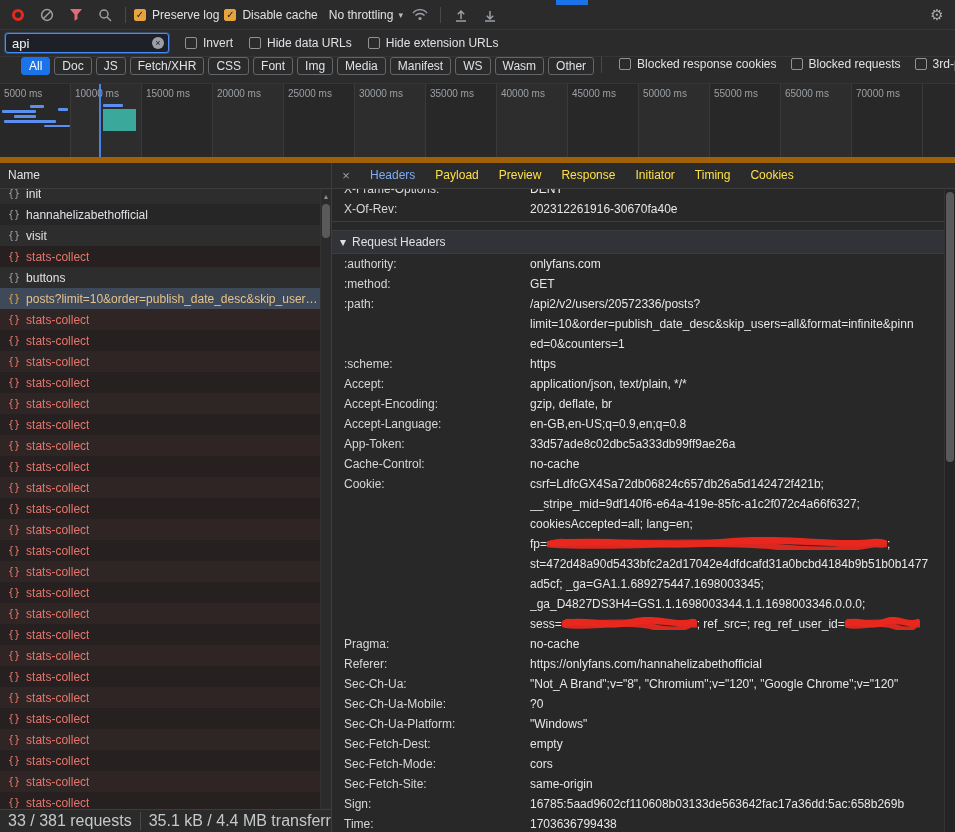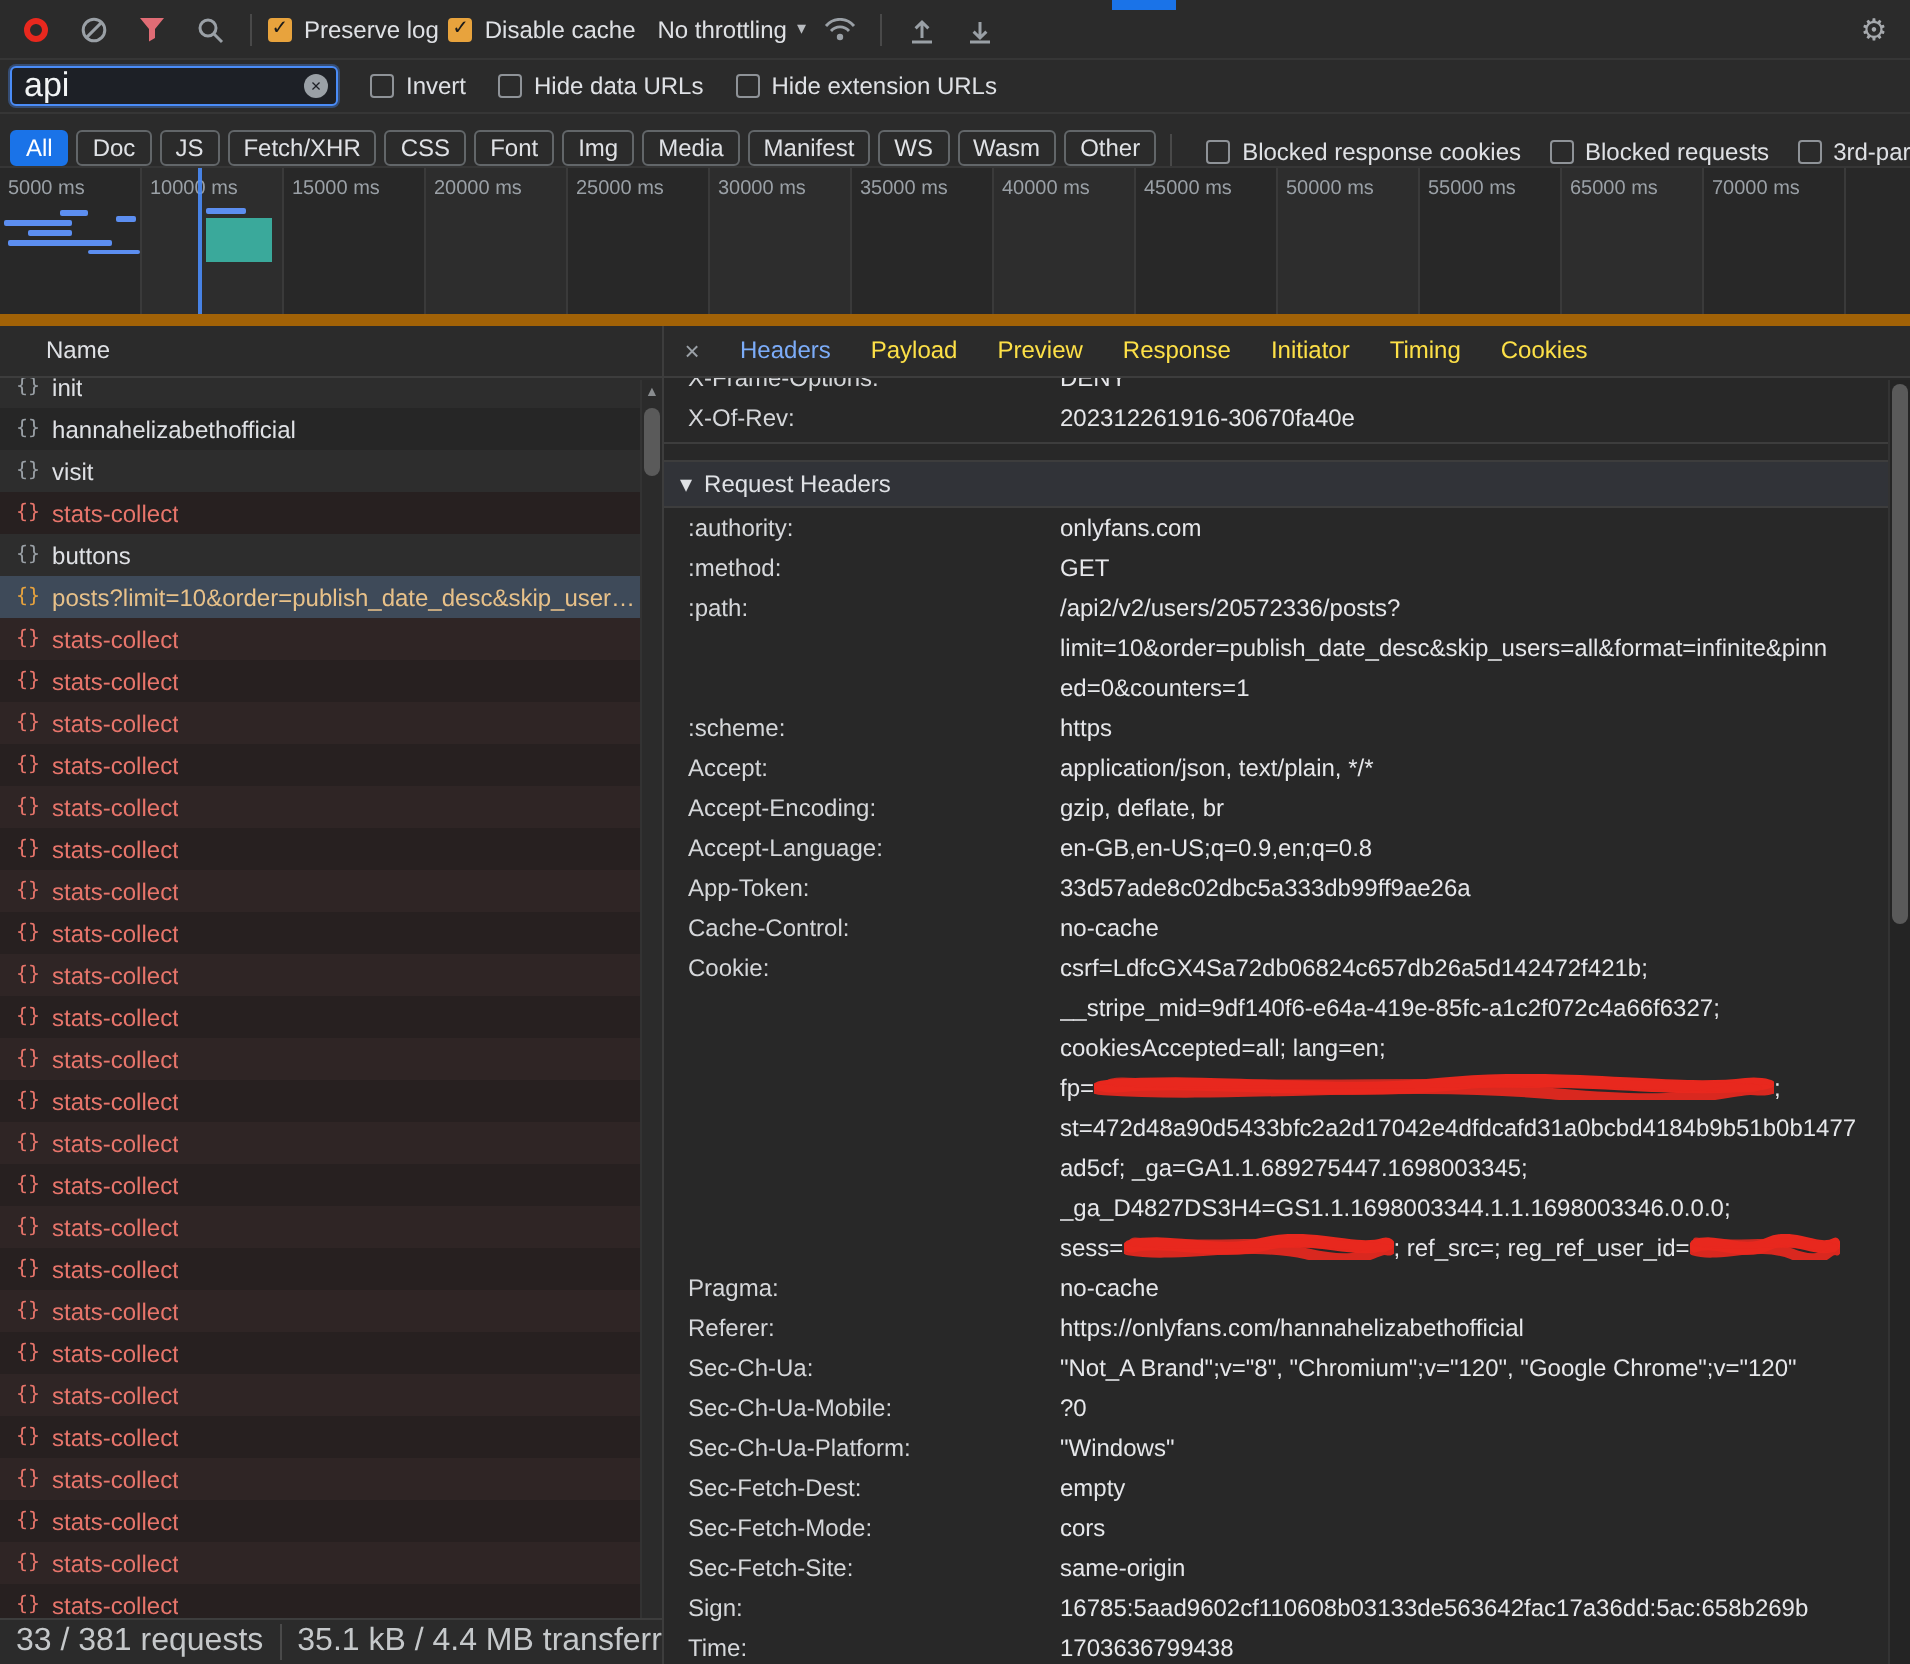--- a/index.html
+++ b/index.html
@@ -26,45 +26,45 @@
   .throttle{display:inline-flex;align-items:center;gap:5px;margin-left:6px;white-space:nowrap}
   .caret{font-size:9px;color:#b9bcc0}
   .spacer{flex:1}
   .gear{font-size:15px;color:#a6a9ad}
   .top-artifact{position:absolute;left:556px;top:0;width:32px;height:5px;background:var(--accent-blue)}
   
   .filter-row{height:27px;flex:none;display:flex;align-items:center;gap:16px;padding:0 5px;
     background:#2b2b2b;border-bottom:1px solid #363636}
   .searchwrap{position:relative;flex:none}
   .searchwrap input{width:164px;height:20px;background:#1d2026;border:1px solid #4a8cf8;border-radius:3px;
-    color:#f1f3f4;padding:0 20px 0 6px;font-family:"Liberation Sans","DejaVu Sans",sans-serif;font-size:17px;outline:none;
+    color:#f1f3f4;padding:0 20px 0 6px;font-family:"Liberation Sans","DejaVu Sans",sans-serif;font-size:13px;outline:none;
     box-shadow:0 0 0 1px rgba(74,140,248,.35)}
   .clear-circle{position:absolute;right:5px;top:50%;transform:translateY(-50%);width:12px;height:12px;
     border-radius:50%;background:#9aa0a6;color:#1d2026;font-size:9px;line-height:12px;text-align:center}
   
-  .type-row{height:27px;flex:none;display:flex;align-items:flex-end;gap:4px;padding:0 5px;
+  .type-row{height:27px;flex:none;display:flex;align-items:flex-start;gap:4px;padding:0 21px;
     background:#2b2b2b;border-bottom:1px solid #363636;overflow:hidden}
   .pill{height:18px;padding:0 7px;border:1px solid #626669;border-radius:3px;display:inline-flex;
     align-items:center;color:#dfe1e5;white-space:nowrap;flex:none;cursor:default}
   .pill.active{background:var(--accent-blue);border-color:var(--accent-blue);color:#fff}
   .type-cbs{display:inline-flex;align-items:center;gap:14px;margin-left:10px}
   
   .timeline{height:79px;flex:none;position:relative;overflow:hidden;border-bottom:6px solid #a16207;background:#282828}
   .tl-cols{display:flex;height:100%}
   .tl-col{flex:0 0 71px;border-right:1px solid #3a3a3a;padding:2px 0 0 4px}
   .tl-col:nth-child(even){background:rgba(255,255,255,.022)}
   .tick{font-size:10px;color:#9aa0a6;white-space:nowrap}
   .tl-overlay{position:absolute;inset:0}
   .wbar{position:absolute;background:var(--waterfall-blue);height:3px;border-radius:1px}
   .wsel{position:absolute;left:99px;top:0;bottom:0;width:2px;background:#4a8cf8;opacity:.9}
   .wteal{position:absolute;left:103px;top:25px;width:33px;height:22px;background:var(--waterfall-teal)}
   
   .main{flex:1;display:flex;min-height:0}
   .left{width:332px;flex:none;border-right:1px solid #3d3d3d;display:flex;flex-direction:column;background:#262626;position:relative}
-  .name-header{height:26px;flex:none;line-height:25px;padding-left:23px;border-bottom:1px solid #3d3d3d;background:#2b2b2b}
+  .name-header{height:26px;flex:none;line-height:25px;padding-left:8px;border-bottom:1px solid #3d3d3d;background:#2b2b2b}
   .rows-vp{flex:1;overflow:hidden}
   .rows-inner{margin-top:-6px}
   .rrow{height:21px;display:flex;align-items:center;gap:6px;padding:0 14px 0 8px;white-space:nowrap;overflow:hidden}
   .rrow.norm:nth-child(odd){background:#2d2d2d}
   .rrow.err{color:var(--error-red)}
   .rrow.err:nth-child(odd){background:#2f2525}
   .rrow.err:nth-child(even){background:#272020}
   .rrow.selected{background:var(--selected-row-bg);color:var(--selected-row-text)}
   .rrow.selected .ricon{color:var(--selected-icon-orange)}
   .ricon{font-family:"DejaVu Sans Mono",monospace;font-size:10px;color:#9aa0a6;flex:none}

